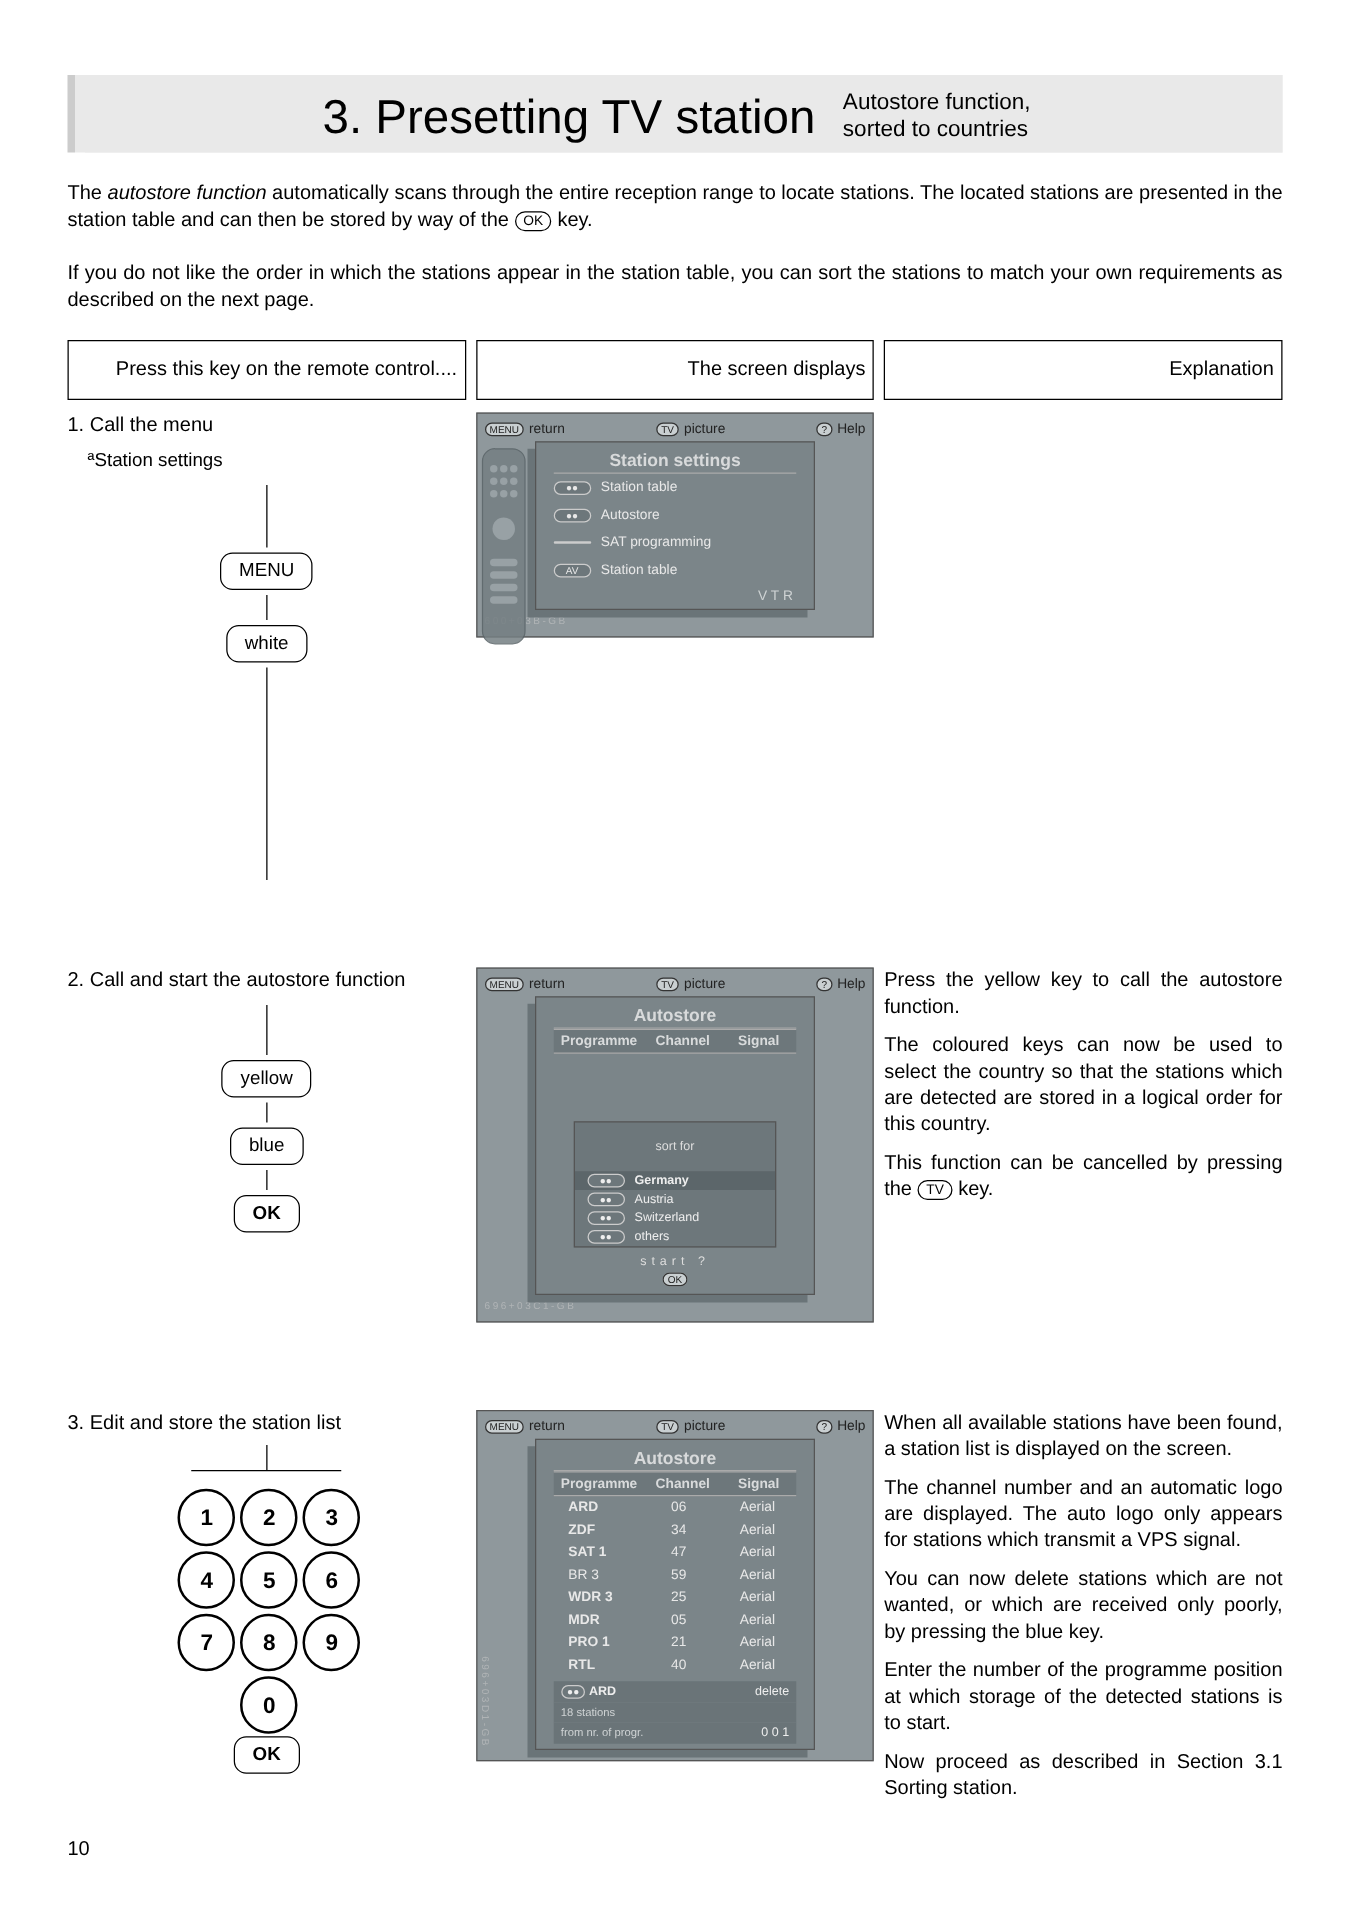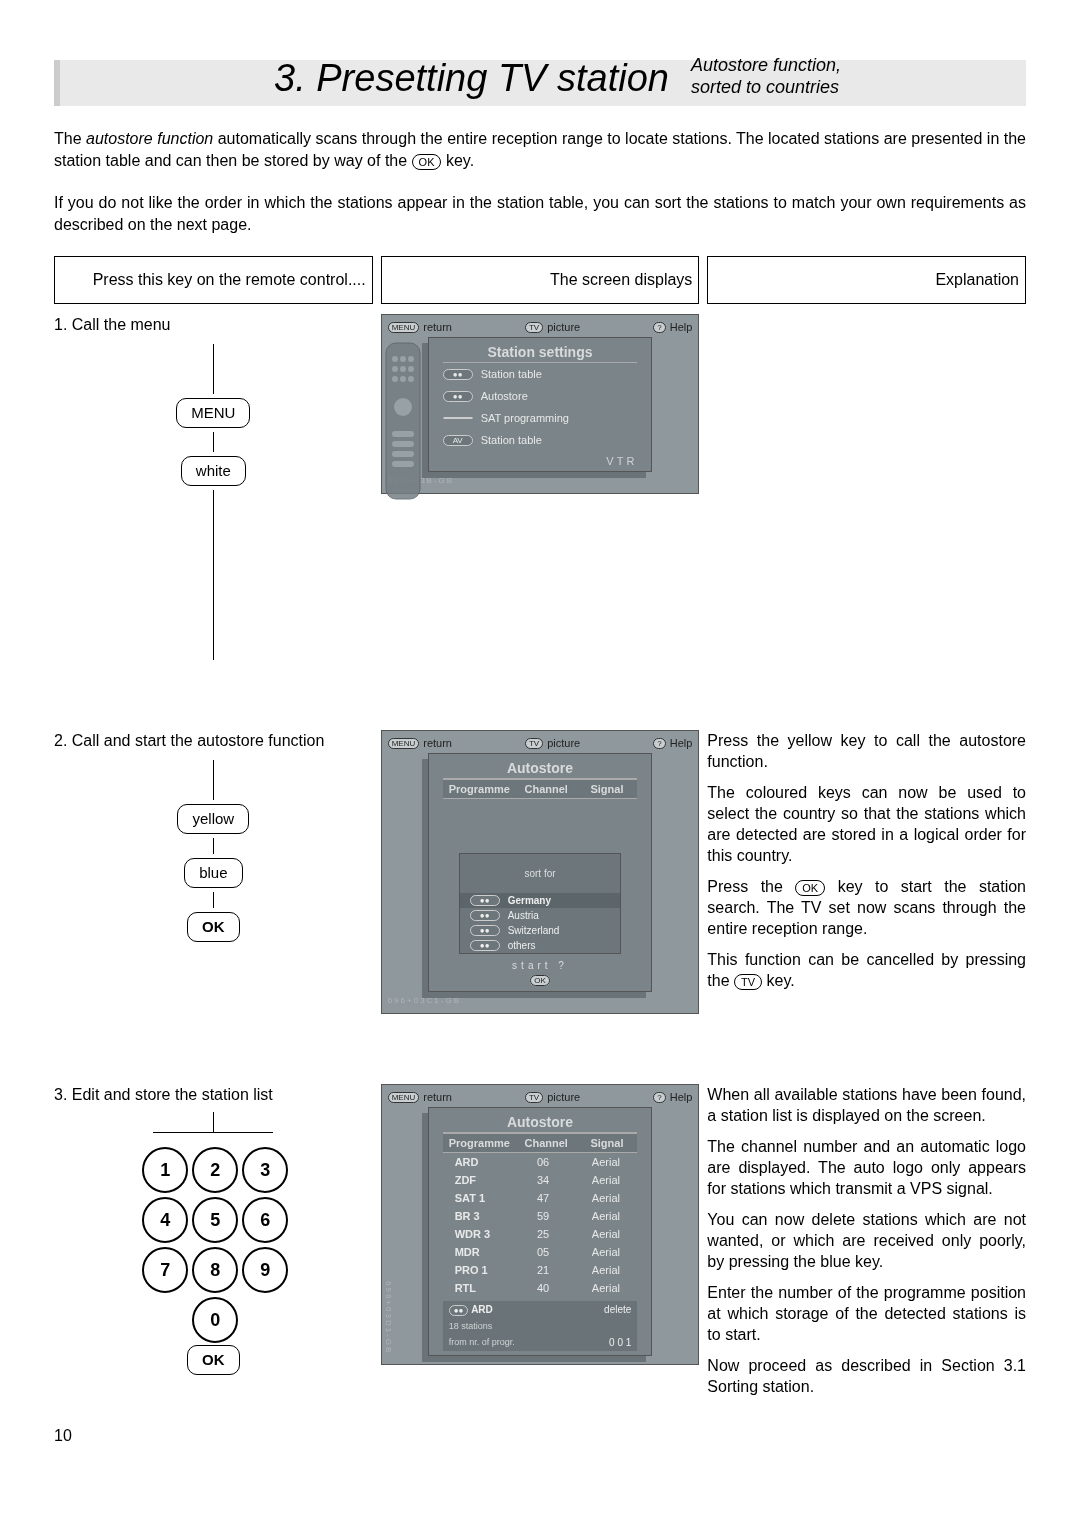--- a/index.html
+++ b/index.html
@@ -1,18 +1,18 @@
 <!DOCTYPE html>
 <html><head>
 <meta charset="utf-8">
 <style>
   html,body{margin:0;padding:0;background:#fff;}
   body{font-family:Arial,Helvetica,sans-serif;color:#000;width:1080px;}
   .page{padding:60px 54px 40px 54px;}
-  .titlebar{display:flex;align-items:flex-end;justify-content:flex-start;border-left:6px solid #ccc;padding-left:24px;margin-bottom:22px;background:linear-gradient(#e9e9e9,#e9e9e9);height:46px;position:relative;font-style:italic;}
+  .titlebar{display:flex;align-items:flex-end;justify-content:flex-start;border-left:6px solid #ccc;padding-left:8px;margin-bottom:22px;background:linear-gradient(#e9e9e9,#e9e9e9);height:62px;position:relative;}
   .titlebar-inner{display:flex;align-items:flex-end;height:100%;width:100%;background:#e9e9e9;padding:0 18px 6px 190px;box-sizing:border-box;}
   .titlebar h1{font-size:38px;font-weight:400;margin:0;letter-spacing:0px;}
   .titlebar .subtitle{margin-left:22px;font-size:18px;line-height:22px;margin-bottom:2px;}
   .intro{font-size:16px;line-height:22px;margin:0 0 20px 0;text-align:justify;}
   .key-pill{display:inline-block;border:1px solid #000;border-radius:10px;padding:0 6px;font-size:11px;line-height:14px;vertical-align:middle;font-family:Arial;}
   .three-head{display:flex;gap:8px;margin:18px 0 10px 0;}
   .head-box{flex:1;border:1px solid #000;text-align:right;padding:14px 6px;font-size:16px;}
   .step-row{display:flex;gap:8px;margin-bottom:70px;}
   .col{flex:1;min-width:0;}
   .step-left{font-size:16px;line-height:22px;}
@@ -73,20 +73,21 @@
 
   <div class="three-head">
     <div class="head-box">Press this key on the remote control....</div>
     <div class="head-box">The screen displays</div>
     <div class="head-box">Explanation</div>
   </div>
 
   <div class="step-row">
     <div class="col step-left">
       <div class="step-num">1. Call the menu</div>
+      <div style="padding-left:16px;font-size:15px">ªStation settings</div>
       <div class="remote-map">
         <div class="vline" style="height:50px"></div>
         <div><span class="pill-btn">MENU</span></div>
         <div class="vline" style="height:20px"></div>
         <div><span class="pill-btn">white</span></div>
         <div class="vline" style="height:170px"></div>
       </div>
     </div>
 
     <div class="col">
@@ -212,21 +213,20 @@
           <div class="start-line"><span>start ?</span></div>
           <div style="text-align:center;padding:2px 0 6px 0"><span class="mini-pill">OK</span></div>
         </div>
         <div class="screen-code">696+03C1-GB</div>
       </div>
     </div>
 
     <div class="col explain">
       <p>Press the yellow key to call the autostore function.</p>
       <p>The coloured keys can now be used to select the country so that the stations which are detected are stored in a logical order for this country.</p>
-      <p><span>Press the </span><span class="key-pill">OK</span><span> key to start the station search. The TV set now scans through the entire reception range.</span></p>
       <p><span>This function can be cancelled by pressing the </span><span class="key-pill">TV</span><span> key.</span></p>
     </div>
   </div>
 
   <div class="step-row" style="margin-bottom:10px">
     <div class="col step-left">
       <div class="step-num">3. Edit and store the station list</div>
       <div class="vline" style="height:20px;margin:0 auto"></div>
       <div class="hconn" style="width:120px"></div>
       <div class="numpad">
@@ -277,21 +277,21 @@
                 <div style="text-align:left;padding-left:12px;font-weight:700">ZDF</div>
                 <div>34</div>
                 <div>Aerial</div>
               </div>
               <div class="table-row">
                 <div style="text-align:left;padding-left:12px;font-weight:700">SAT 1</div>
                 <div>47</div>
                 <div>Aerial</div>
               </div>
               <div class="table-row">
-                <div style="text-align:left;padding-left:12px;font-weight:700">BR 3</div>
+                <div style="text-align:left;padding-left:12px;font-weight:400">BR 3</div>
                 <div>59</div>
                 <div>Aerial</div>
               </div>
               <div class="table-row">
                 <div style="text-align:left;padding-left:12px;font-weight:700">WDR 3</div>
                 <div>25</div>
                 <div>Aerial</div>
               </div>
               <div class="table-row">
                 <div style="text-align:left;padding-left:12px;font-weight:700">MDR</div>

